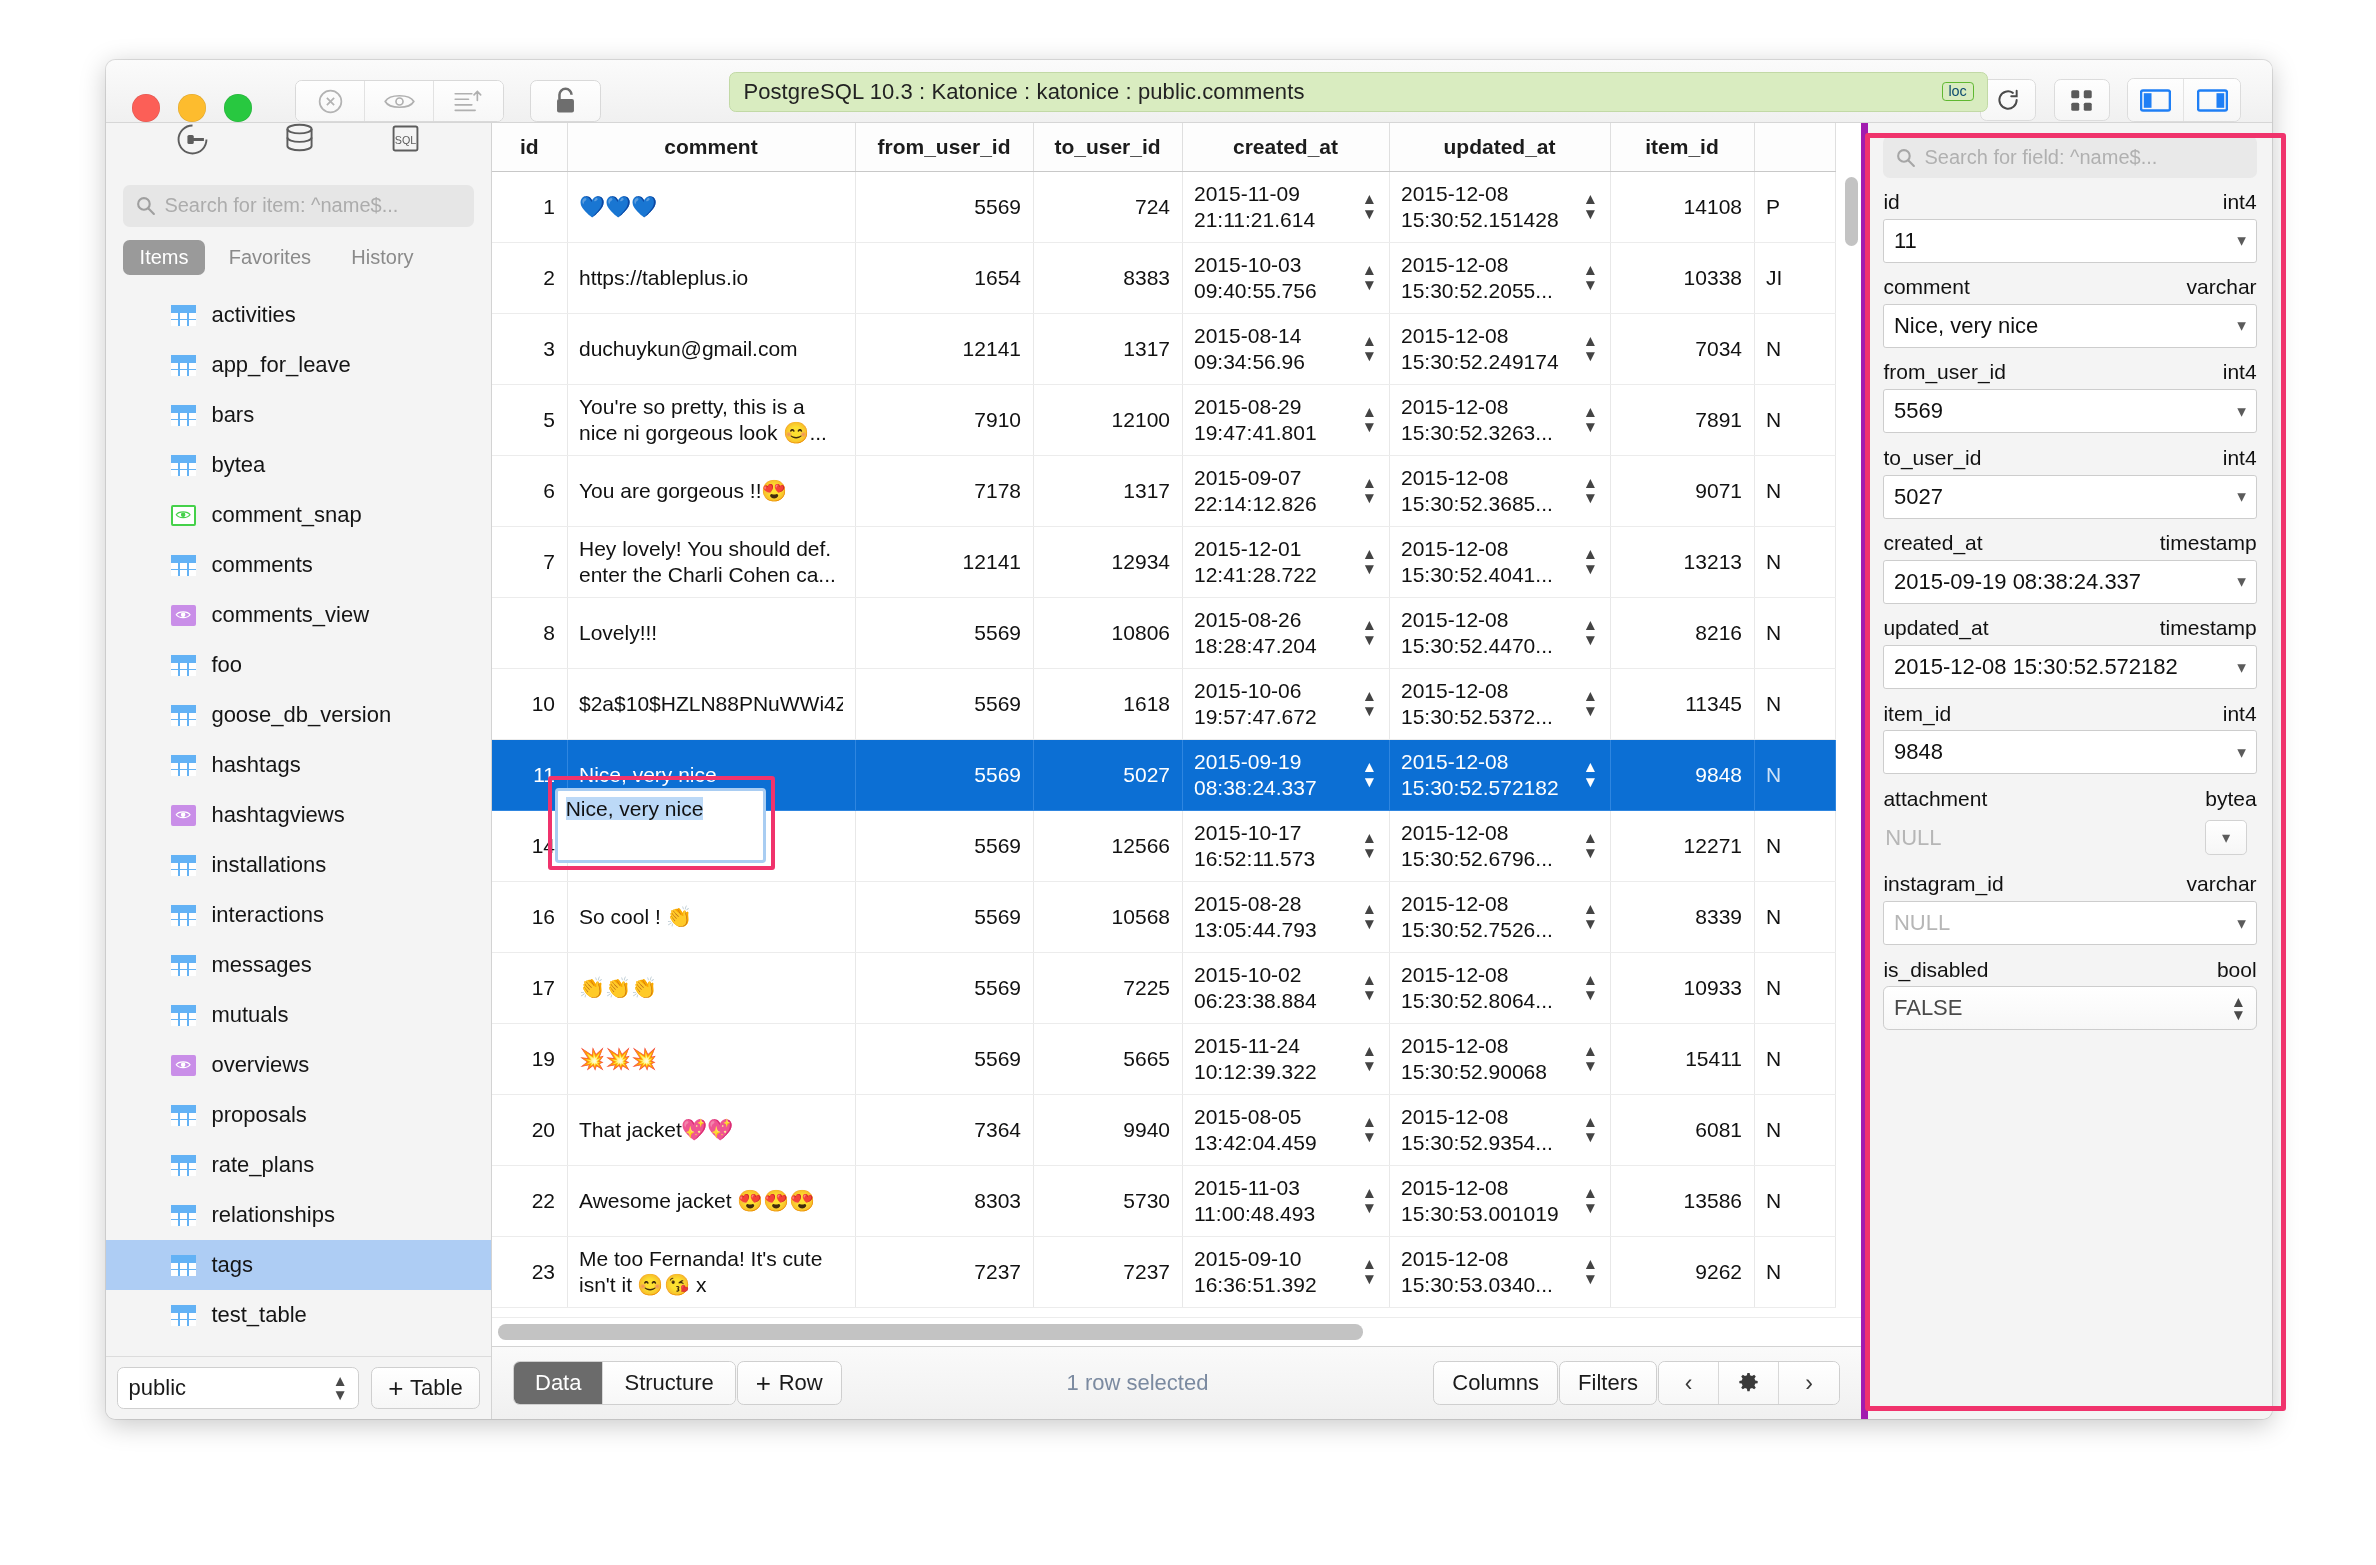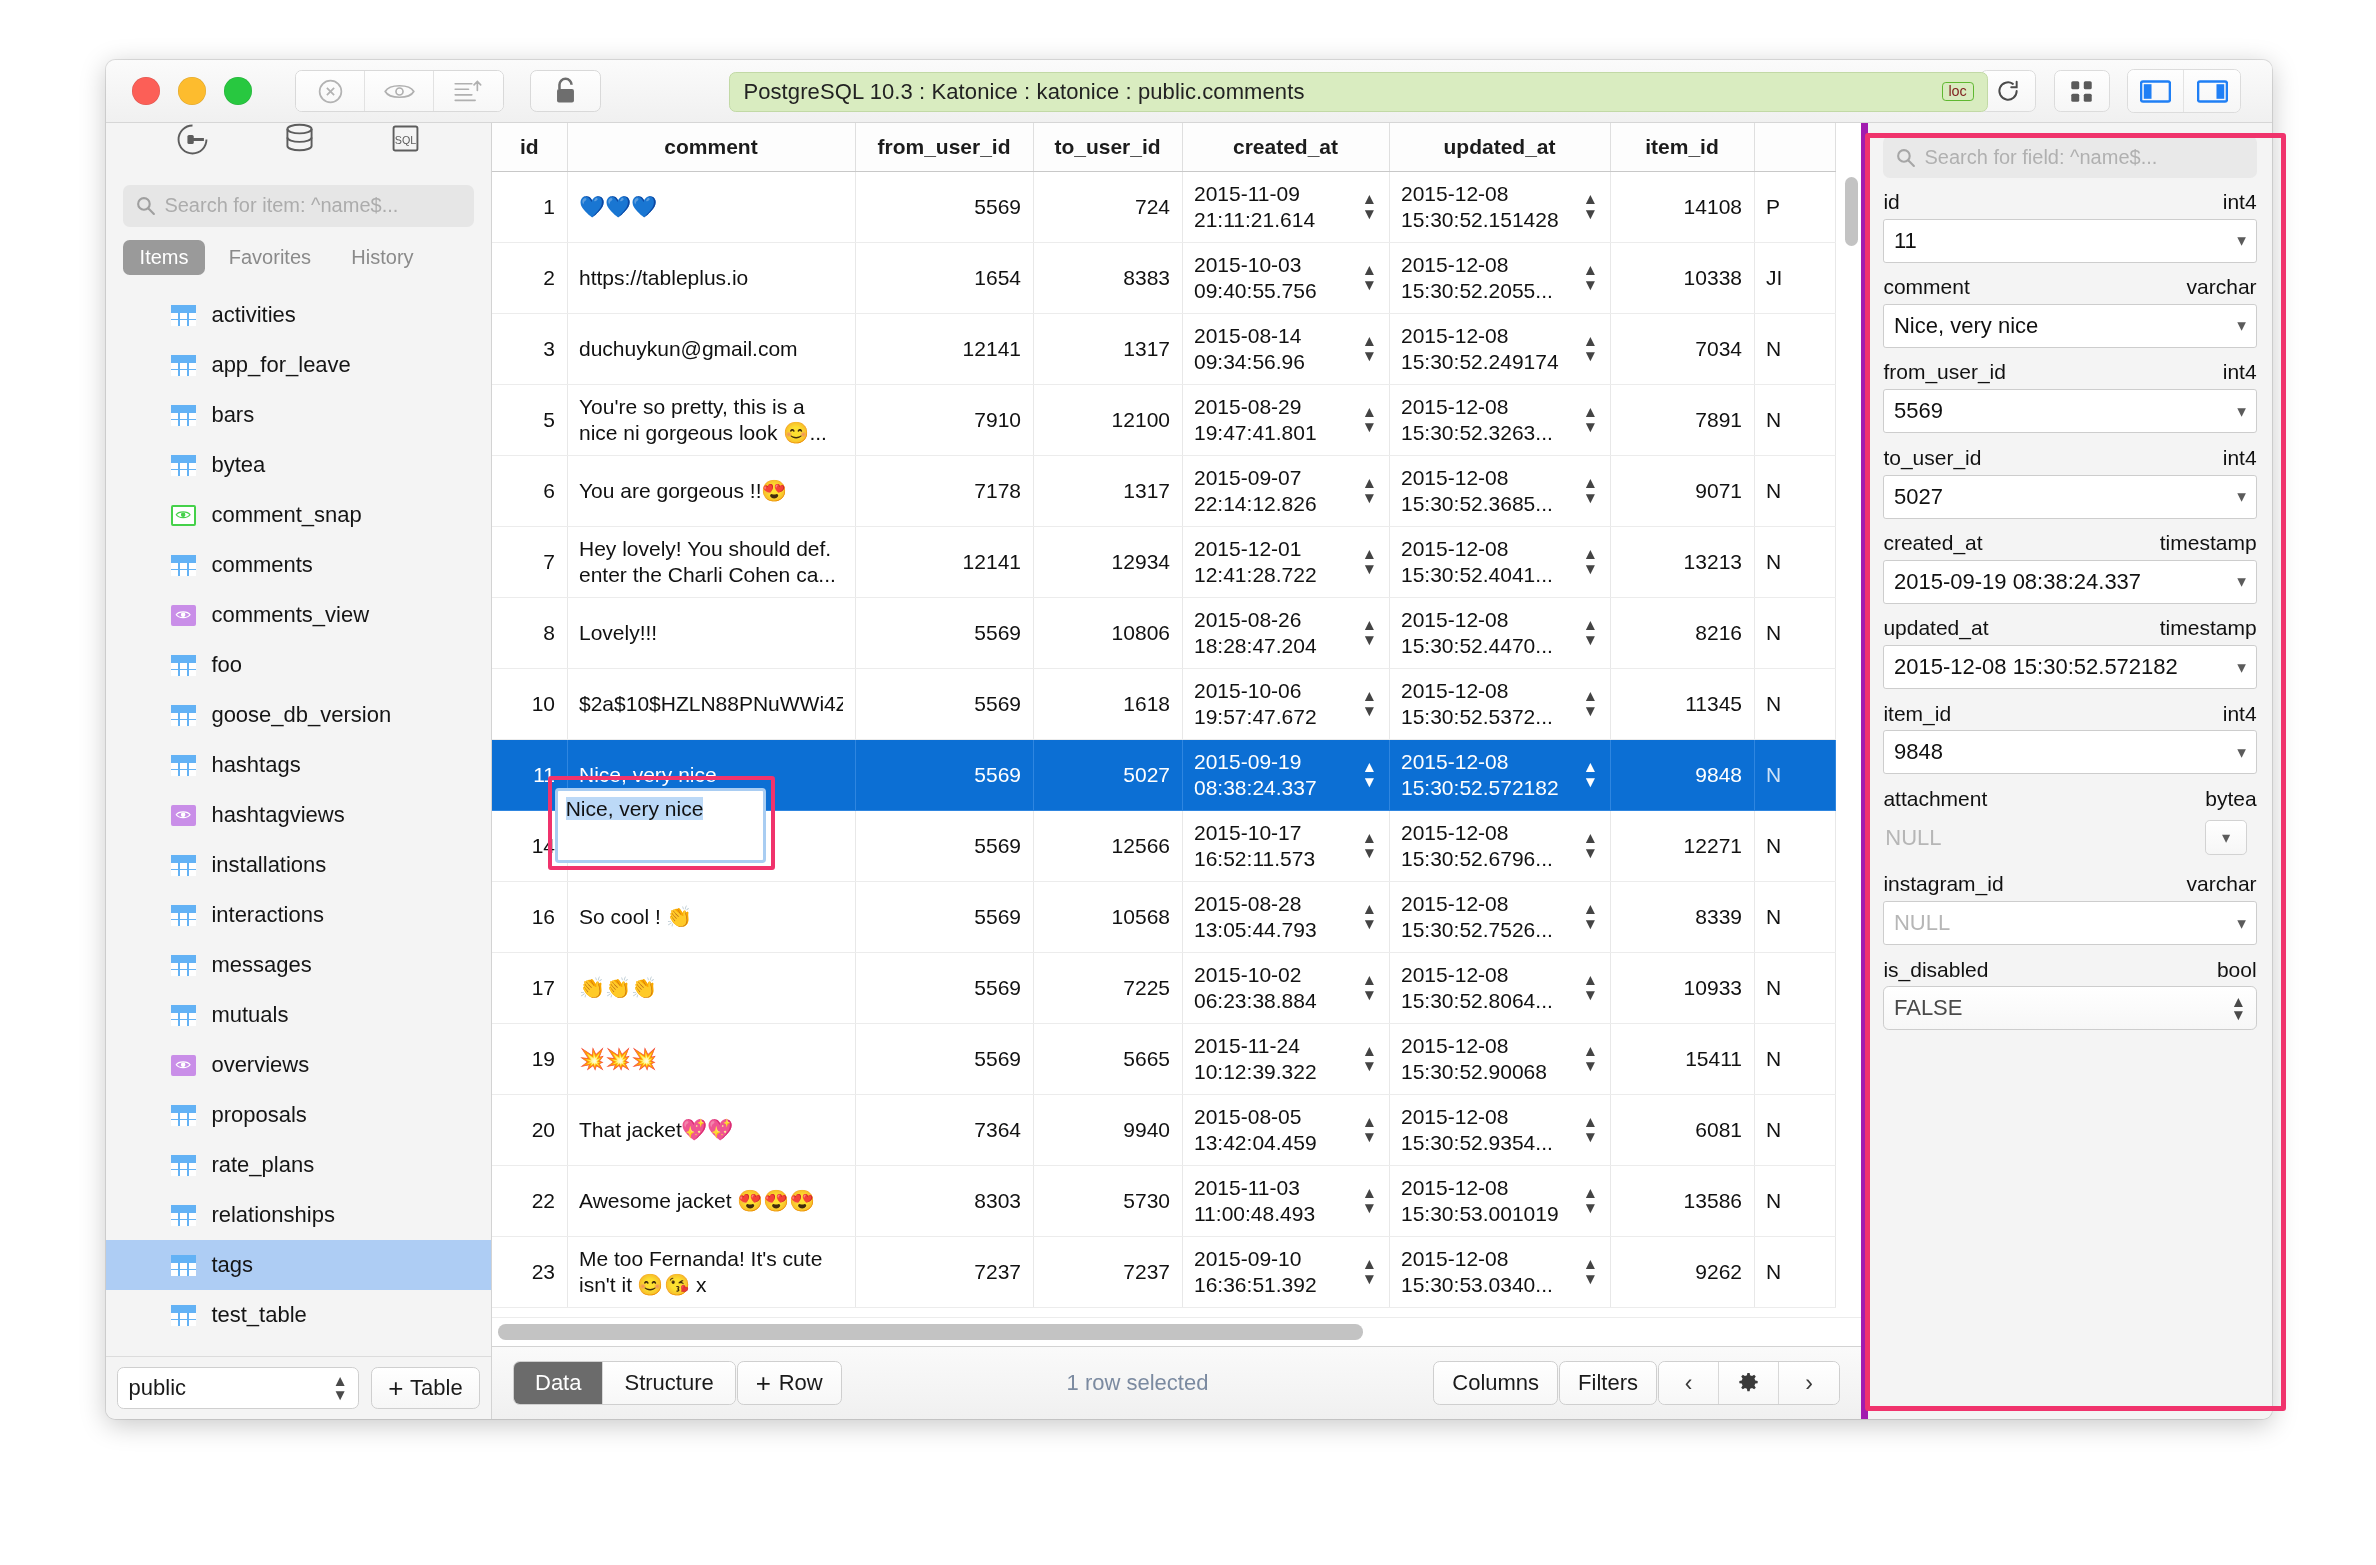--- a/index.html
+++ b/index.html
@@ -19,21 +19,21 @@
     box-shadow: 0 5.8px 27px rgba(0,0,0,0.22), 0 0 0 1px rgba(0,0,0,0.10);
     overflow: hidden;
     display: flex; flex-direction: column;
   }
 
   
   #titlebar {
     height: 63px;
     background: linear-gradient(#fbfbfb, #f0f0f0);
     border-bottom: 1px solid #d6d6d6;
-    display: flex; align-items: center;
+    display: flex; align-items: flex-end;
     flex: none;
     position: relative;
   }
   .traffic { display: flex; gap: 18px; margin-left: 26px; }
   .tl { width: 28px; height: 28px; border-radius: 50%; display:block; }
   .tl.red { background: #fc5f57; box-shadow: inset 0 0 0 0.5px rgba(0,0,0,.13); }
   .tl.yellow { background: #fdbc2e; box-shadow: inset 0 0 0 0.5px rgba(0,0,0,.13); }
   .tl.green { background: #28c840; box-shadow: inset 0 0 0 0.5px rgba(0,0,0,.13); }
 
   .seg-group {
@@ -63,21 +63,21 @@
     background: #d9ecc0;
     border: 1px solid #c2d9a6;
     border-radius: 6.7px;
     display: flex; align-items: center;
     padding: 0 13.4px;
   }
   #conn-title { font-size: 22px; color: #222; letter-spacing: 0.1px; }
   #loc-badge {
     margin-left: auto;
     border: 1px solid #5fb830; border-radius: 3.8px;
-    color: #7f1d1d; font-size: 14.4px;
+    color: #0c4a6e; font-size: 14.4px;
     padding: 1px 5.8px 1.9px; line-height: 1;
   }
 
   .right-tools {
     margin-left: auto; margin-right: 31px;
     display: flex; align-items: center; gap: 17.3px;
   }
   .rt-btn {
     width: 56px; height: 42px;
     border: 1px solid #dcdcdc; border-radius: 6.7px;

